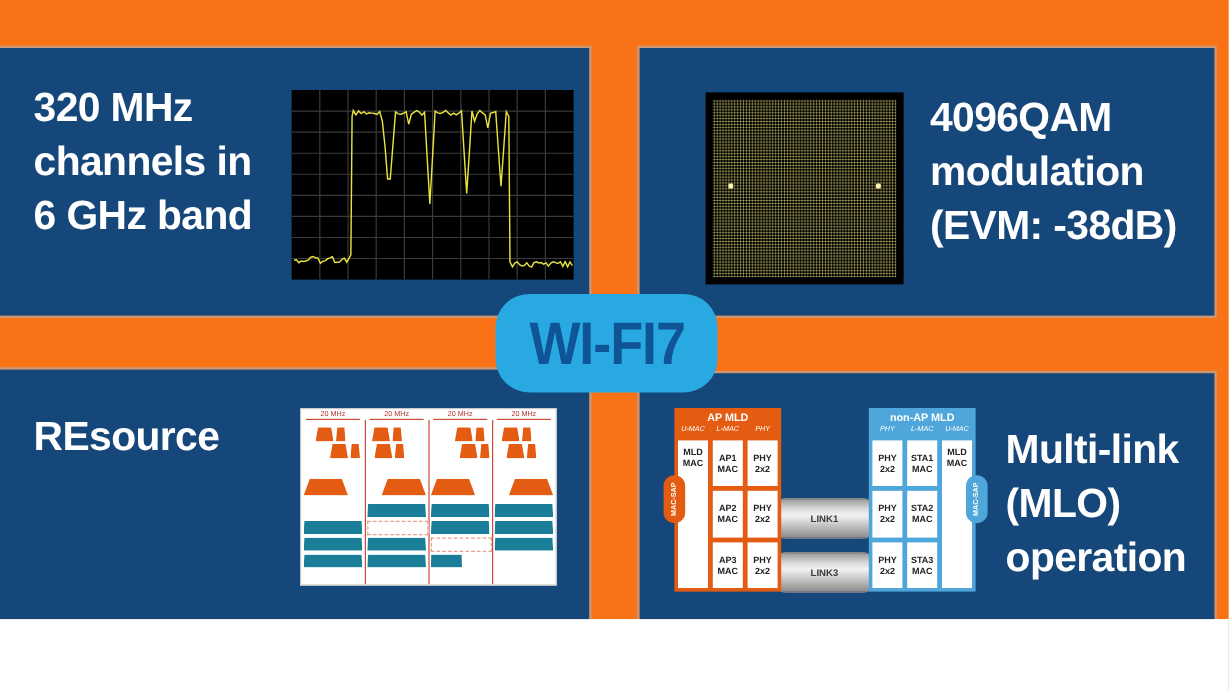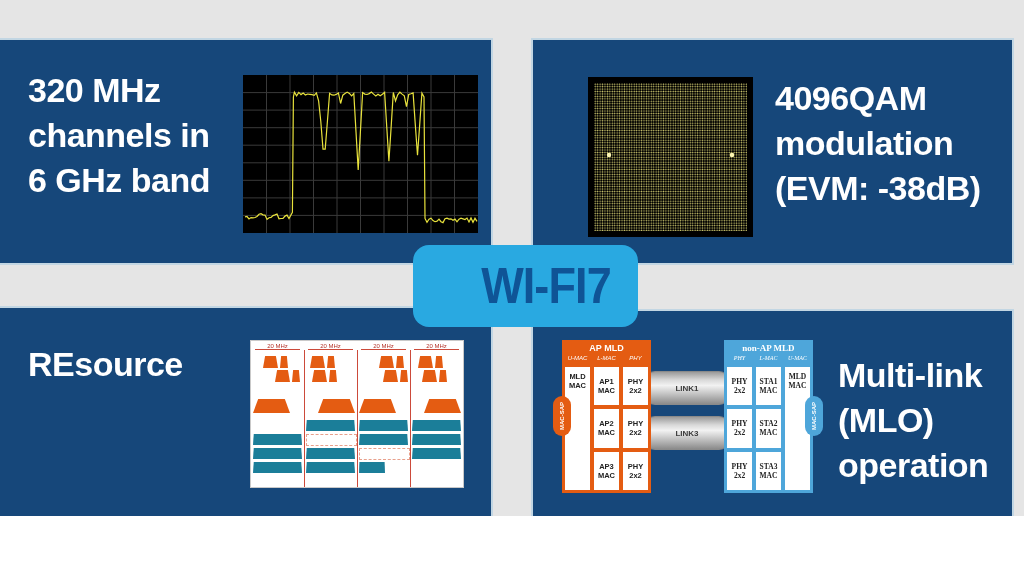--- a/index.html
+++ b/index.html
@@ -1,51 +1,51 @@
 <!DOCTYPE html>
 <html><head>
 <meta charset="utf-8">
 <style>
   html,body{margin:0;padding:0;background:#ffffff;}
-  .canvas{position:relative;width:1024px;height:516px;background:#e5e5e5;overflow:hidden;
+  .canvas{position:relative;width:1024px;height:516px;background:#f97316;overflow:hidden;
           font-family:"Liberation Sans","DejaVu Sans",sans-serif;}
   .panel{position:absolute;background:#16477a;box-shadow:0 0 0 2px rgba(150,195,225,.45);}
   .panel.tl{left:0;top:40px;width:491px;height:223px;}
   .panel.tr{left:533px;top:40px;width:479px;height:223px;}
   .panel.bl{left:0;top:308px;width:491px;height:222px;}
   .panel.br{left:533px;top:311px;width:479px;height:245px;}
   .heading{position:absolute;color:#fff;font-weight:bold;font-size:34px;line-height:45px;letter-spacing:-0.5px;white-space:nowrap;}
   .tl .heading{left:28px;top:28px;}
   .tr .heading{left:242px;top:36px;}
   .bl .heading{left:28px;top:34px;}
   .br .heading{left:305px;top:42px;}
   
   .badge{position:absolute;left:413px;top:245px;width:185px;height:82px;background:#29a9e1;
-         border-radius:16px;z-index:10;display:flex;align-items:center;justify-content:center;padding-left:40px;}
+         border-radius:28px;z-index:10;display:flex;align-items:center;justify-content:center;}
   .badge span{color:#0f5496;font-weight:bold;font-size:50px;letter-spacing:-1px;transform:scaleX(.9);}
   
   .spectrum{position:absolute;left:243px;top:35px;width:235px;height:158px;background:#000;display:block;}
   
   .constellation{position:absolute;left:55px;top:37px;width:165px;height:160px;background:#000;}
   .constellation .dots{position:absolute;left:6px;top:6px;right:6px;bottom:6px;
       background-image:radial-gradient(circle,#cdc76e 0.6px,rgba(0,0,0,0) 0.95px);
       background-size:2.45px 2.45px;}
   .constellation .marker{position:absolute;width:4px;height:4px;background:#fdf6b2;border-radius:1px;z-index:2;}
   
   .mru{position:absolute;left:250px;top:32px;width:212px;height:146px;background:#fff;border:1px solid #c9c9c9;overflow:hidden;}
   .mru-vline{position:absolute;top:9px;bottom:0;width:1px;background:#cc4a3a;}
   .mru-hline{position:absolute;top:8px;height:1px;background:#cc4a3a;}
   .mru-hlabel{position:absolute;top:2px;text-align:center;font-size:6px;color:#b3342a;background:transparent;}
   .mru-trap{position:absolute;background:#e45c12;clip-path:polygon(14% 0,86% 0,100% 100%,0 100%);}
   .mru-bar{position:absolute;height:11px;background:#1b7e99;clip-path:polygon(1.5% 0,98.5% 0,100% 100%,0 100%);}
   .mru-dash{position:absolute;height:10px;border:1px dashed #e8a08c;background:#fff;}
   
   .mld{position:absolute;top:29px;width:89px;height:153px;z-index:1;}
   .mld.ap{left:29px;background:#e45c12;}
-  .mld.sta{left:191px;background:#4ea6da;font-family:Liberation Serif, serif;}
+  .mld.sta{left:191px;background:#4ea6da;}
   .mld-title{height:15px;line-height:16px;text-align:center;color:#fff;font-weight:bold;font-size:9px;}
   .mld-labels{display:grid;grid-template-columns:1fr 1fr 1fr;gap:4px;padding:0 3px;height:11px;
       font-size:6px;font-style:italic;color:#fff;text-align:center;}
   .mld-body{position:absolute;top:27px;left:3px;right:3px;bottom:3px;display:grid;
       grid-template-columns:1fr 1fr 1fr;grid-template-rows:1fr 1fr 1fr;gap:4px;}
   .mld-body > div[data-fill]{display:contents;}
   .tallcell{background:#fff;font-size:7.5px;font-weight:bold;color:#222;text-align:center;padding-top:5px;}
   .ap .tallcell{grid-column:1;grid-row:1/4;}
   .sta .tallcell{grid-column:3;grid-row:1/4;}
   .cell{background:#fff;display:flex;align-items:center;justify-content:center;text-align:center;
@@ -158,21 +158,21 @@
         <div class="mru-dash" style="left: 108px; top: 107px; width: 49px;"></div>
         <div class="mru-bar" style="left: 161px; top: 107px; width: 49px;"></div>
         <div class="mru-bar" style="left: 2px; top: 121px; width: 49px;"></div>
         <div class="mru-bar" style="left: 55px; top: 121px; width: 49px;"></div>
         <div class="mru-bar" style="left: 108px; top: 121px; width: 26px;"></div>
       </div>
   </section>
 
   <section class="panel br">
     <div class="links" data-fill="mlo.links">
-        <div class="link" style="grid-row: 1;">LINK1</div>
+        <div class="link" style="grid-row: 1; margin-top: 44px;">LINK1</div>
         <div class="link" style="grid-row: 3;">LINK3</div>
       </div>
 
     <div class="mld ap">
       <div class="mld-title">AP MLD</div>
       <div class="mld-labels">
         <span>U-MAC</span>
         <span>L-MAC</span>
         <span>PHY</span>
       </div>

